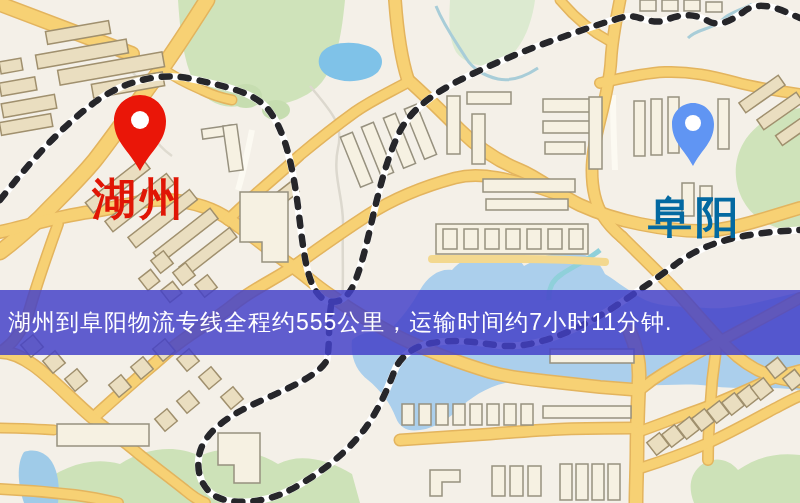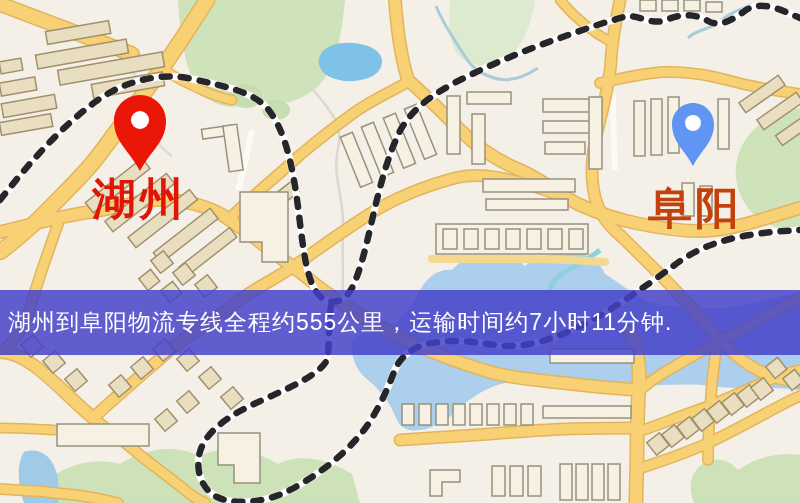--- a/index.html
+++ b/index.html
@@ -2,21 +2,21 @@
 <html><head>
 <meta charset="utf-8">
 <style>
   html,body{margin:0;padding:0;background:#888;}
   .screen{position:relative;width:800px;height:503px;overflow:hidden;
           font-family:Liberation Sans, sans-serif;background:#f4f0e8;}
   .map-svg{position:absolute;left:0;top:0;width:800px;height:503px;filter:blur(.45px);}
   .city-label{position:absolute;transform:translateX(-50%);font-size:44px;font-weight:bold;
               line-height:1;letter-spacing:3px;white-space:nowrap;}
   .origin-label{left:139px;top:177px;color:#e01505;}
-  .dest-label{left:695px;top:186px;color:#c2410c;}
+  .dest-label{left:695px;top:195px;color:#0369a1;}
   .banner{position:absolute;left:0;top:290px;width:800px;height:65px;box-sizing:border-box;
           background:rgba(67,64,200,0.84);color:#ffffff;font-size:23px;line-height:65px;
           padding-left:8px;letter-spacing:1px;white-space:nowrap;}
   .rd{fill:none;stroke-linecap:round;stroke-linejoin:round;}
 </style>
 </head>
 <body>
 
 <div class="screen">
 

